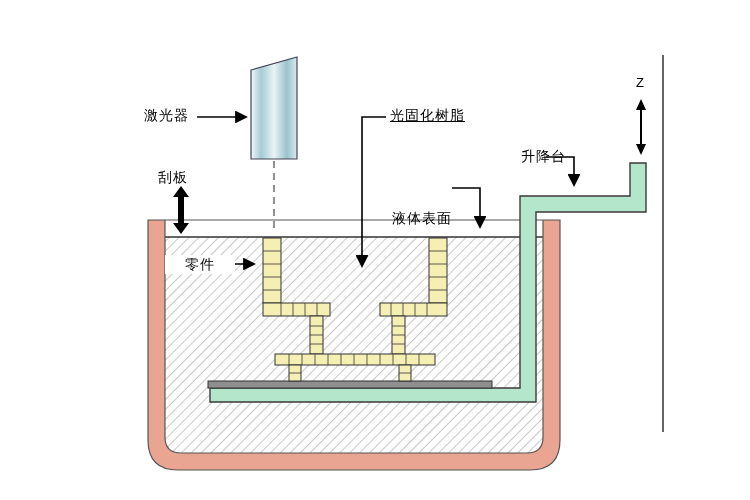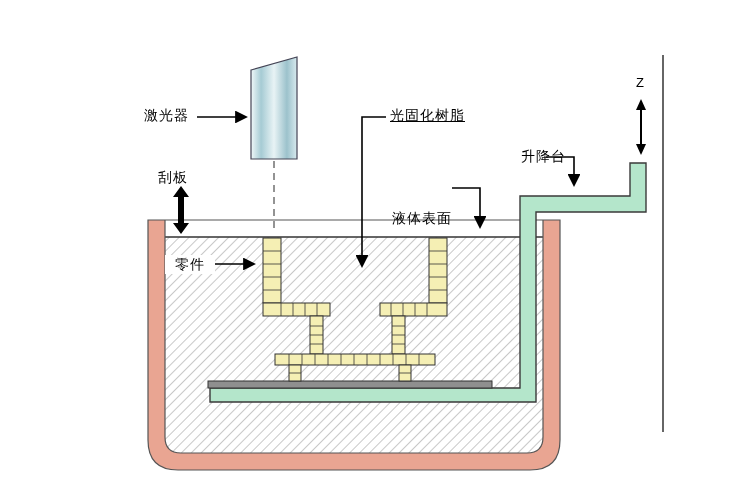--- a/index.html
+++ b/index.html
@@ -5,21 +5,21 @@
   html,body{margin:0;padding:0;background:#fff;}
   .stage{
     position:relative;width:750px;height:500px;background:#ffffff;overflow:hidden;
     font-family:"Liberation Sans",sans-serif;
   }
   .stage svg{position:absolute;left:0;top:0;}
   .lbl{
     position:absolute;font-size:14px;color:#000;white-space:nowrap;line-height:1.1;
     letter-spacing:1px;z-index:5;
   }
-  .lbl-box{background:#ffffff;padding:2px 10px;}
+  .lbl-box{background:#ffffff;padding:2px 20px;}
   .z-lbl{font-size:13px;letter-spacing:0;}
 </style>
 </head>
 <body>
 
 <div class="stage">
 
   <svg width="750" height="500" viewBox="0 0 750 500">
     <defs>
       <pattern id="hatch" width="7" height="7" patternUnits="userSpaceOnUse" patternTransform="rotate(45)">

